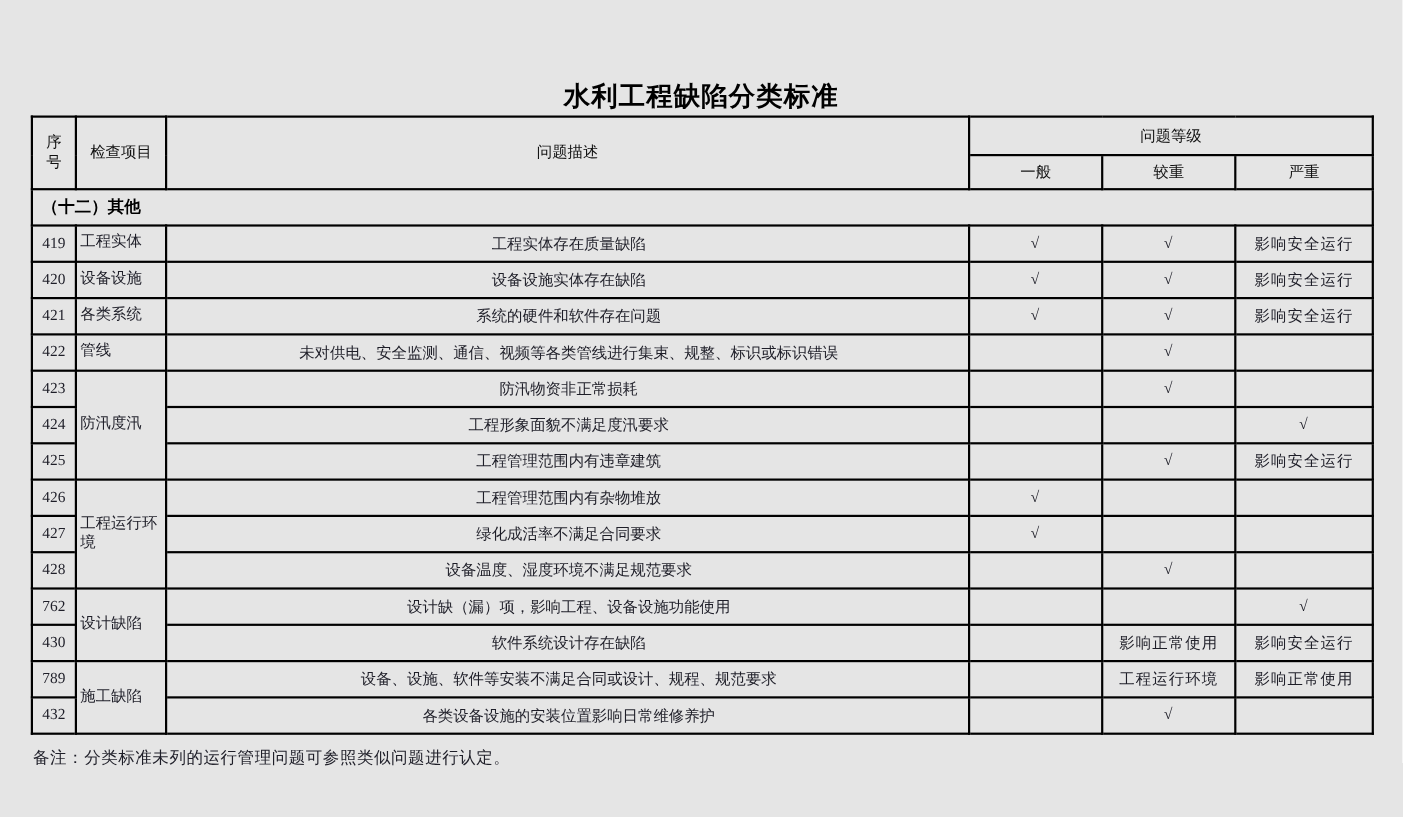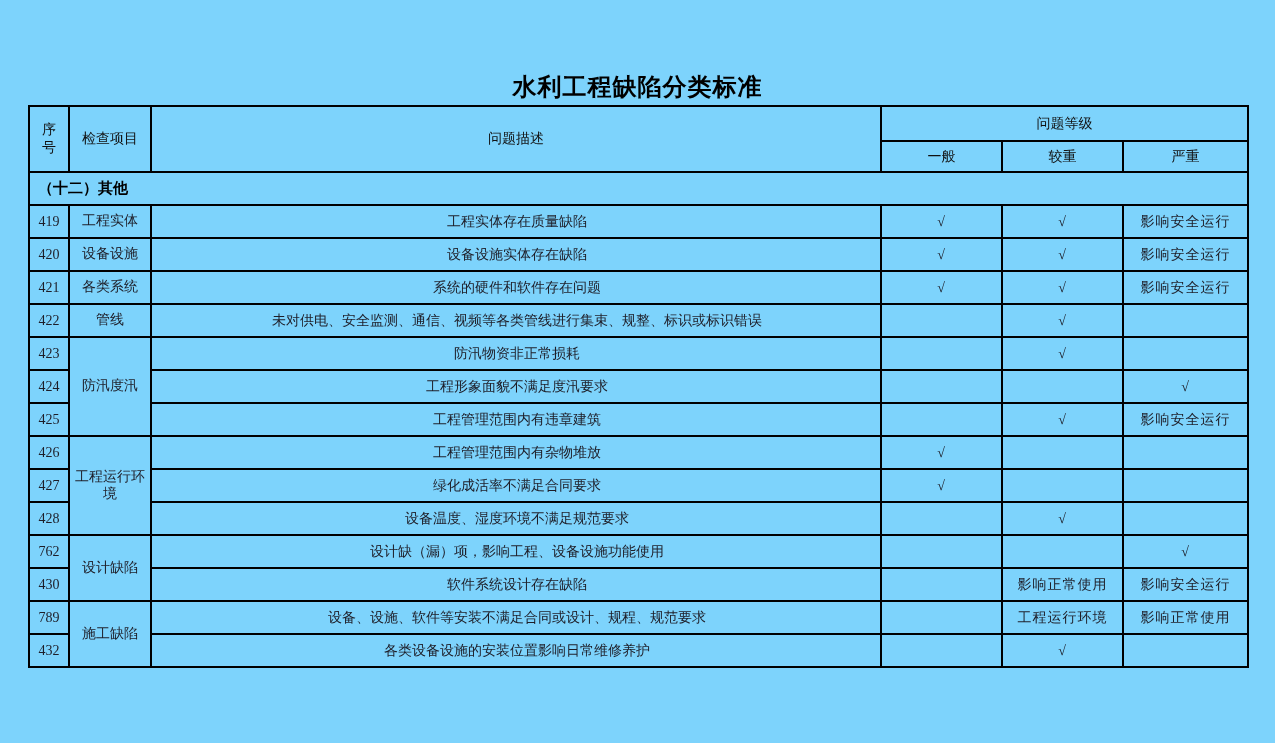--- a/index.html
+++ b/index.html
@@ -1,21 +1,21 @@
 <!DOCTYPE html>
 <html><head>
 <meta charset="utf-8">
 <style>
   * { box-sizing: border-box; }
   html, body { margin: 0; padding: 0; background: #ffffff; }
   .page {
     position: relative;
     width: 1275px;
     height: 743px;
-    background: #7dd3fc;
+    background: #e5e5e5;
     font-family: "Liberation Serif", serif;
     color: #1e1e28;
     overflow: hidden;
   }
   .title {
     position: absolute;
     top: 71px;
     left: 0;
     width: 100%;
     margin: 0;
@@ -52,21 +52,21 @@
   tr.section-row td {
     font-family: Liberation Serif, serif;
     font-weight: bold;
     font-size: 15px;
     text-align: left;
     padding-left: 8px;
     color: #000;
   }
   tbody tr { height: 33px; }
   td.c-seq { text-align: center; margin-top: 11px; }
-  td.c-item { text-align: center; padding: 2px 3px; line-height: 1.15; }
+  td.c-item { text-align: left; padding: 2px 3px; line-height: 1.15; }
   td.c-desc { text-align: center; padding-left: 8px; }
   td.c-lvl { text-align: center; letter-spacing: 1px; }
   .note {
     position: absolute;
     left: 30px;
     top: 680px;
     margin: 0;
     font-size: 15px;
     color: #1e1e28;
     letter-spacing: 0.5px;
@@ -221,14 +221,15 @@
       <tr>
         <td class="c-seq">432</td>
         <td class="c-desc">各类设备设施的安装位置影响日常维修养护</td>
         <td class="c-lvl"></td>
         <td class="c-lvl">√</td>
         <td class="c-lvl"></td>
       </tr>
     </tbody>
   </table>
 
+  <p class="note">备注：分类标准未列的运行管理问题可参照类似问题进行认定。</p>
 
 </div>
 
 </body></html>

